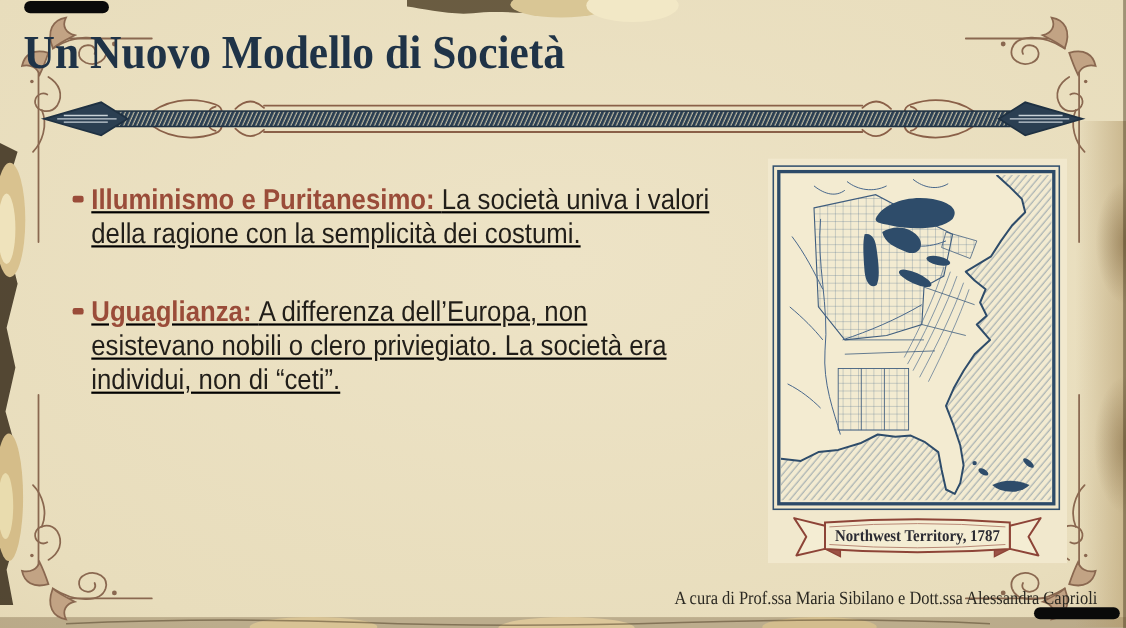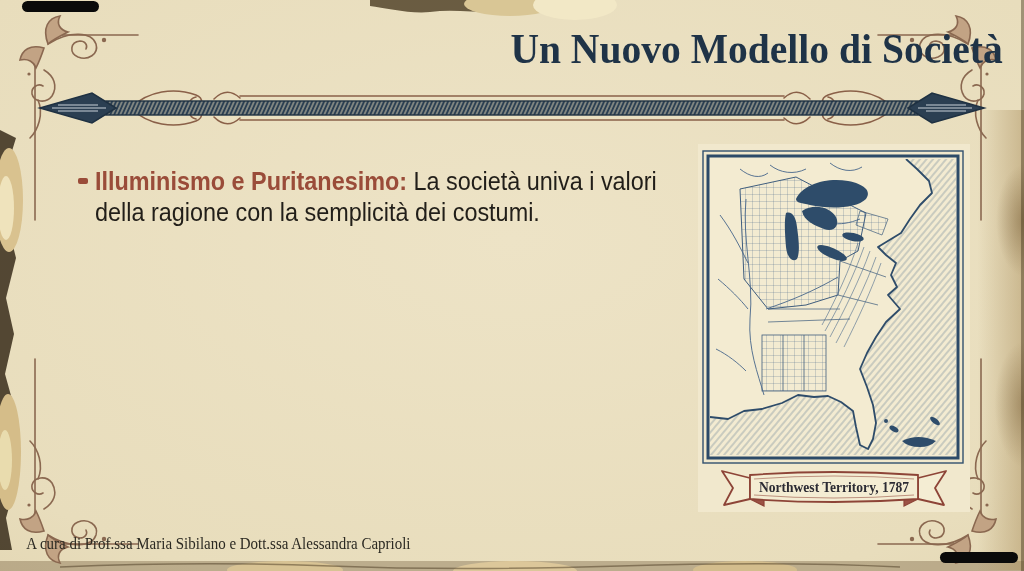--- a/index.html
+++ b/index.html
@@ -8,39 +8,39 @@
     font-family:"Liberation Sans",sans-serif;
     background:
       radial-gradient(130% 130% at 50% 42%, #ede3c6 0%, #e8ddbc 50%, #dccda6 82%, #c9b88f 100%);
   }
   .abs{position:absolute;}
   
   .pill{position:absolute;background:#0a0a0a;border-radius:6px;}
   .pill.tl{left:22px;top:1px;width:77px;height:11px;}
   .pill.br{right:6px;bottom:8px;width:78px;height:11px;}
   
-  .title-wrap{position:absolute;left:0;right:0;top:24px;text-align:right;}
+  .title-wrap{position:absolute;left:0;right:0;top:24px;text-align:left;}
   .title-wrap span{
     display:inline-block;font-family:"Liberation Serif",serif;font-weight:700;
     font-size:43px;line-height:50px;color:var(--title,#1f3347);
     transform:scaleX(.92);letter-spacing:0;
   }
   
   .divider{position:absolute;left:36px;top:86px;width:952px;height:44px;}
   
-  .bullets{position:absolute;left:78px;top:166px;width:660px;}
+  .bullets{position:absolute;left:66px;top:166px;width:660px;text-decoration:underline;}
   .bullet{position:relative;padding-left:17px;margin:0 0 40px 0;}
   .bullet .dash{position:absolute;left:0;top:12px;width:10px;height:6px;border-radius:2px;background:var(--maroon,#9a4c39);}
   .tline{white-space:nowrap;font-size:26px;line-height:31px;color:var(--ink,#211e19);
     transform:scaleX(.9);transform-origin:0 50%;}
   .tline .head{font-weight:700;color:var(--maroon,#9a4c39);}
   
   .map-panel{position:absolute;left:698px;top:144px;width:272px;height:368px;}
   
-  .footer{position:absolute;left:0;right:0;top:534px;text-align:left;text-decoration:underline;}
+  .footer{position:absolute;left:0;right:0;top:534px;text-align:right;text-decoration:underline;}
   .footer span{display:inline-block;font-family:"Liberation Serif",serif;font-size:17px;
     color:#2b2922;transform:scaleX(.88);}
   
   .orn{position:absolute;width:132px;height:212px;color:var(--ornament,#8a6850);}
   .orn.tl{left:14px;top:14px;}
   .orn.tr{right:22px;top:14px;transform:scaleX(-1);}
   .orn.bl{left:14px;bottom:6px;transform:scaleY(-1);}
   .orn.br{right:22px;bottom:6px;transform:scale(-1,-1);}
   
   .stain-right{position:absolute;right:0;top:110px;width:62px;height:460px;pointer-events:none;
@@ -154,20 +154,28 @@
   </svg>
 
   <div class="bullets">
     <div class="bullet">
       <span class="dash"></span>
       <div class="bullet-text">
           <div class="tline"><span class="head">Illuminismo e Puritanesimo: </span>La società univa i valori</div>
           <div class="tline">della ragione con la semplicità dei costumi.</div>
         </div>
     </div>
+    <div class="bullet">
+      <span class="dash"></span>
+      <div class="bullet-text">
+          <div class="tline"><span class="head">Uguaglianza: </span>A differenza dell’Europa, non</div>
+          <div class="tline">esistevano nobili o clero priviegiato. La società era</div>
+          <div class="tline">individui, non di “ceti”.</div>
+        </div>
+    </div>
   </div>
 
   <svg class="map-panel" viewBox="0 0 272 368">
     <defs>
       <pattern id="grid" width="7" height="7" patternUnits="userSpaceOnUse">
         <path d="M7,0 H0 V7" fill="none" stroke="#4a6a8c" stroke-width="0.6" opacity="0.8"></path>
       </pattern>
       <pattern id="sea" width="5" height="5" patternUnits="userSpaceOnUse" patternTransform="rotate(40)">
         <line x1="1" y1="0" x2="1" y2="5" stroke="#46658a" stroke-width="0.9" opacity="0.55"></line>
       </pattern>

